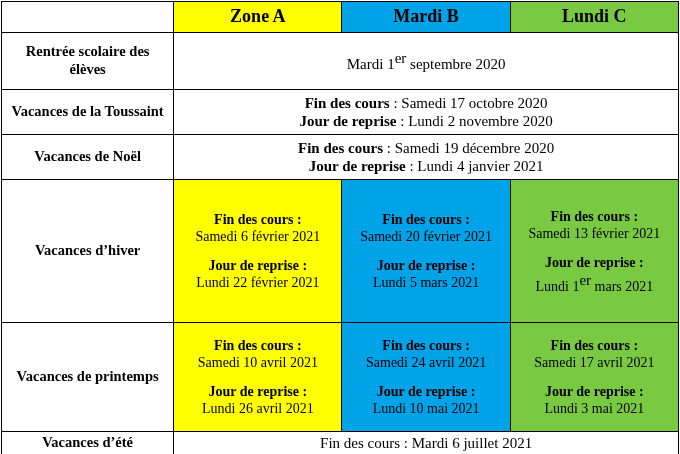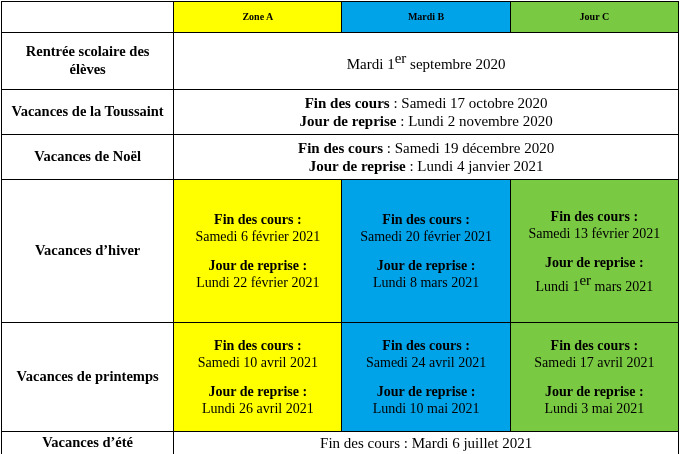--- a/index.html
+++ b/index.html
@@ -27,21 +27,21 @@
     text-align: center;
     vertical-align: middle;
     line-height: 1.22;
   }
   col.c-label { width: 172px; }
   col.c-zone  { width: 168px; }
 
   .hdr-empty { border-left: none; border-top: none; background: #ffffff; }
   .zone-head {
     font-weight: bold;
-    font-size: 10px;
+    font-size: 18px;
     height: 26px;
     padding: 3px 4px;
   }
   .za { background: #ffff00; }
   .zb { background: #00a2e8; }
   .zc { background: #7ac943; }
 
   .rowlabel {
     font-weight: bold;
     font-size: 14.5px;
@@ -81,21 +81,21 @@
     <col class="c-zone">
     <col class="c-zone">
     <col class="c-zone">
   </colgroup>
   <tbody>
 
     <tr>
       <td class="hdr-empty"></td>
       <td class="zone-head za">Zone A</td>
       <td class="zone-head zb">Mardi B</td>
-      <td class="zone-head zc">Jour C</td>
+      <td class="zone-head zc">Lundi C</td>
     </tr>
 
     <tr>
       <td class="rowlabel rentree">Rentrée scolaire des élèves</td>
       <td class="merged" colspan="3">
         <span>Mardi 1</span><span class="sup">er</span><span> septembre 2020</span>
       </td>
     </tr>
 
     <tr>
@@ -129,21 +129,21 @@
         <div>Samedi 6 février 2021</div>
         <div class="gap"></div>
         <div class="line-strong">Jour  de  reprise :</div>
         <div>Lundi 22 février 2021</div>
       </td>
       <td class="cell-block zb">
         <div class="line-strong">Fin  des  cours :</div>
         <div>Samedi 20 février 2021</div>
         <div class="gap"></div>
         <div class="line-strong">Jour  de  reprise :</div>
-        <div>Lundi 8 mars 2021</div>
+        <div>Lundi 5 mars 2021</div>
       </td>
       <td class="cell-block zc">
         <div class="line-strong">Fin  des  cours :</div>
         <div>Samedi 13 février 2021</div>
         <div class="gap"></div>
         <div class="line-strong">Jour  de  reprise :</div>
         <div><span>Lundi 1</span><span class="sup">er</span><span> mars 2021</span></div>
       </td>
     </tr>
 

